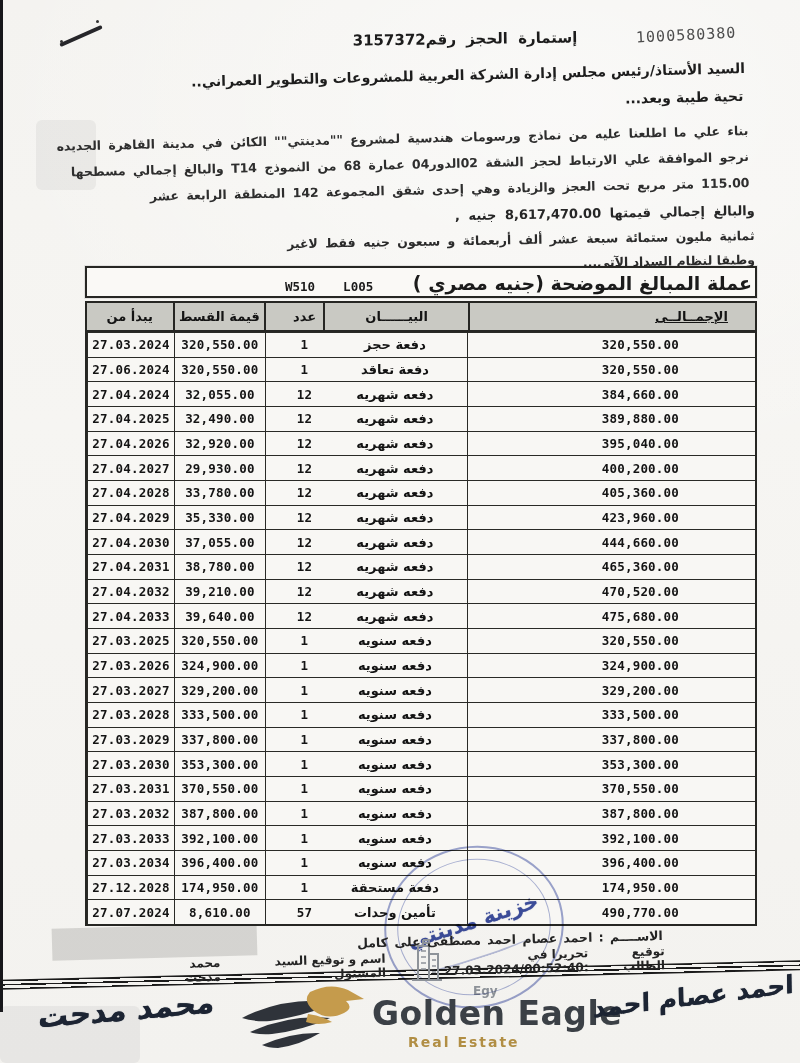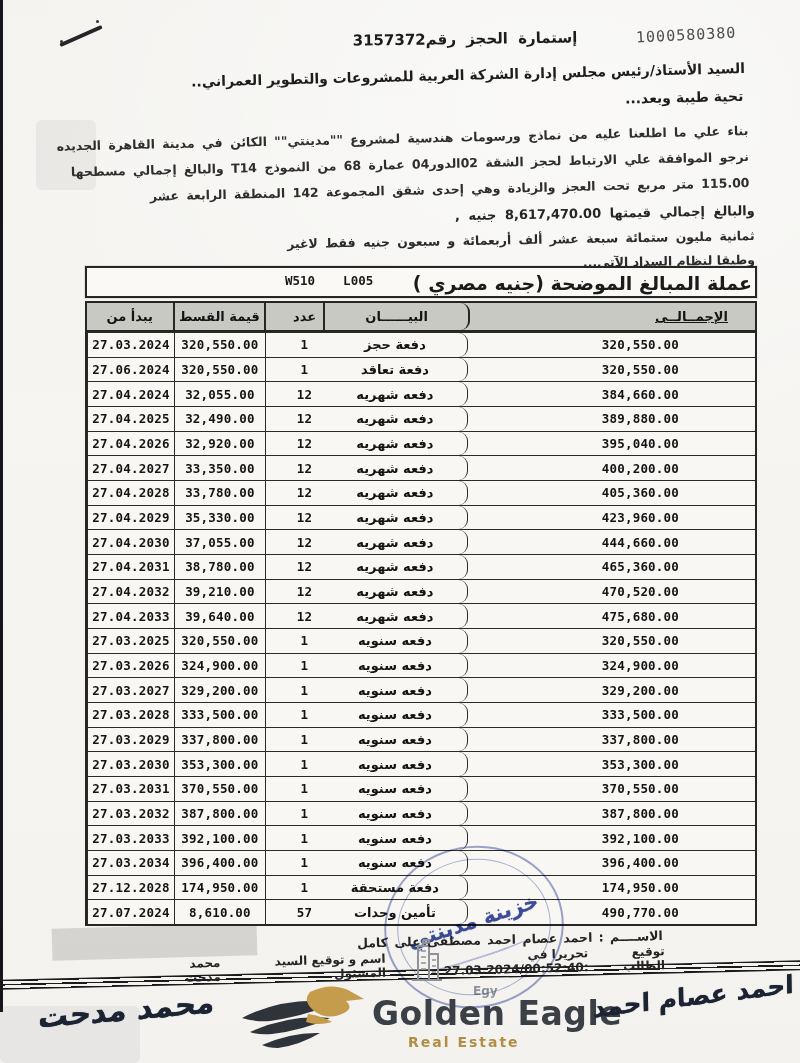--- a/index.html
+++ b/index.html
@@ -24,32 +24,32 @@
   .addressee{right:55px;top:60px;font-weight:bold;font-size:14px;color:#1d1d1d;transform:rotate(-1.4deg);transform-origin:right;}
   .greeting{right:57px;top:88px;font-weight:bold;font-size:14px;color:#1d1d1d;transform:rotate(-1.2deg);transform-origin:right;}
   .body-par{right:52px;top:118px;width:700px;text-align:right;font-size:12.5px;font-weight:600;color:#2e2e2e;line-height:26px;transform:rotate(-1.3deg);transform-origin:right top;word-spacing:3px;}
   .amount-line{right:45px;top:203px;font-size:13px;font-weight:bold;color:#262626;transform:rotate(-1deg);transform-origin:right;word-spacing:4px;}
   .amount-words{right:45px;top:228px;font-size:12.5px;font-weight:600;color:#2b2b2b;transform:rotate(-1deg);transform-origin:right;word-spacing:3px;}
   .pay-intro{right:45px;top:252px;font-size:12.5px;font-weight:600;color:#2b2b2b;transform:rotate(-1deg);transform-origin:right;}
   
   .ptable{left:85px;top:266px;width:672px;direction:rtl;}
   .currency-bar{position:relative;height:28px;border:2px solid #262623;background:#faf9f6;margin-bottom:3px;box-shadow:0 0 0 1px rgba(0,0,0,.08);}
   .currency-label{position:absolute;right:3px;top:4px;font-weight:bold;font-size:19px;color:#1b1b1b;}
-  .codes{position:absolute;left:198px;top:5px;direction:ltr;display:flex;gap:28px;font-family:"DejaVu Sans Mono",monospace;font-weight:bold;font-size:12.5px;color:#1b1b1b;}
+  .codes{position:absolute;left:198px;top:11px;direction:ltr;display:flex;gap:28px;font-family:"DejaVu Sans Mono",monospace;font-weight:bold;font-size:12.5px;color:#1b1b1b;}
   .tgrid{border:2px solid #262623;background:#f8f7f4;}
   .thead{display:flex;height:27px;background:#c9c9c3;border-bottom:2px solid #262623;align-items:stretch;}
   .hcell{display:flex;align-items:center;justify-content:center;font-weight:bold;font-size:13px;color:#141414;border-inline-start:2px solid #262623;}
   .hcell:first-child{border-inline-start:none;}
   .h-total{width:44.4%;justify-content:flex-start;padding-right:27px;box-sizing:border-box;text-decoration:underline;}
   .tbody{height:592px;display:flex;flex-direction:column;}
   .trow{flex:1;display:flex;border-top:1.6px solid #2a2a26;}
   .tcell{display:flex;align-items:center;justify-content:center;border-inline-start:1.6px solid #2a2a26;overflow:hidden;}
   .tcell:first-child{border-inline-start:none;}
   .c-total{width:44.4%;box-sizing:border-box;padding-left:58px;}
-  .c-desc{width:22.4%;border-radius:9px;}
+  .c-desc{width:22.4%;}
   .c-count{width:5.8%;padding-left:20px;}
   .c-inst{width:14.0%;}
   .c-start{width:13.4%;text-align:center;}
   .num{font-family:"DejaVu Sans Mono",monospace;font-weight:bold;font-size:12.5px;letter-spacing:.2px;color:#141414;direction:ltr;}
   .ar{font-weight:bold;font-size:13px;color:#141414;}
   
   .stamp{left:384px;top:846px;width:180px;height:162px;transform:rotate(-10deg);mix-blend-mode:multiply;z-index:6;pointer-events:none;}
   .stamp-ring{position:absolute;border-radius:50%;}
   .ring-outer{inset:0;border:2.5px solid rgba(60,78,166,.5);}
   .ring-inner{inset:13px;border:1.6px solid rgba(60,78,166,.42);}
@@ -147,21 +147,21 @@
             <div class="tcell c-total num">395,040.00</div>
             <div class="tcell c-desc ar">دفعه شهريه</div>
             <div class="tcell c-count num">12</div>
             <div class="tcell c-inst num">32,920.00</div>
             <div class="tcell c-start num">27.04.2026</div>
           </div>
           <div class="trow">
             <div class="tcell c-total num">400,200.00</div>
             <div class="tcell c-desc ar">دفعه شهريه</div>
             <div class="tcell c-count num">12</div>
-            <div class="tcell c-inst num">33,350.00</div>
+            <div class="tcell c-inst num">29,930.00</div>
             <div class="tcell c-start num">27.04.2027</div>
           </div>
           <div class="trow">
             <div class="tcell c-total num">405,360.00</div>
             <div class="tcell c-desc ar">دفعه شهريه</div>
             <div class="tcell c-count num">12</div>
             <div class="tcell c-inst num">33,780.00</div>
             <div class="tcell c-start num">27.04.2028</div>
           </div>
           <div class="trow">

